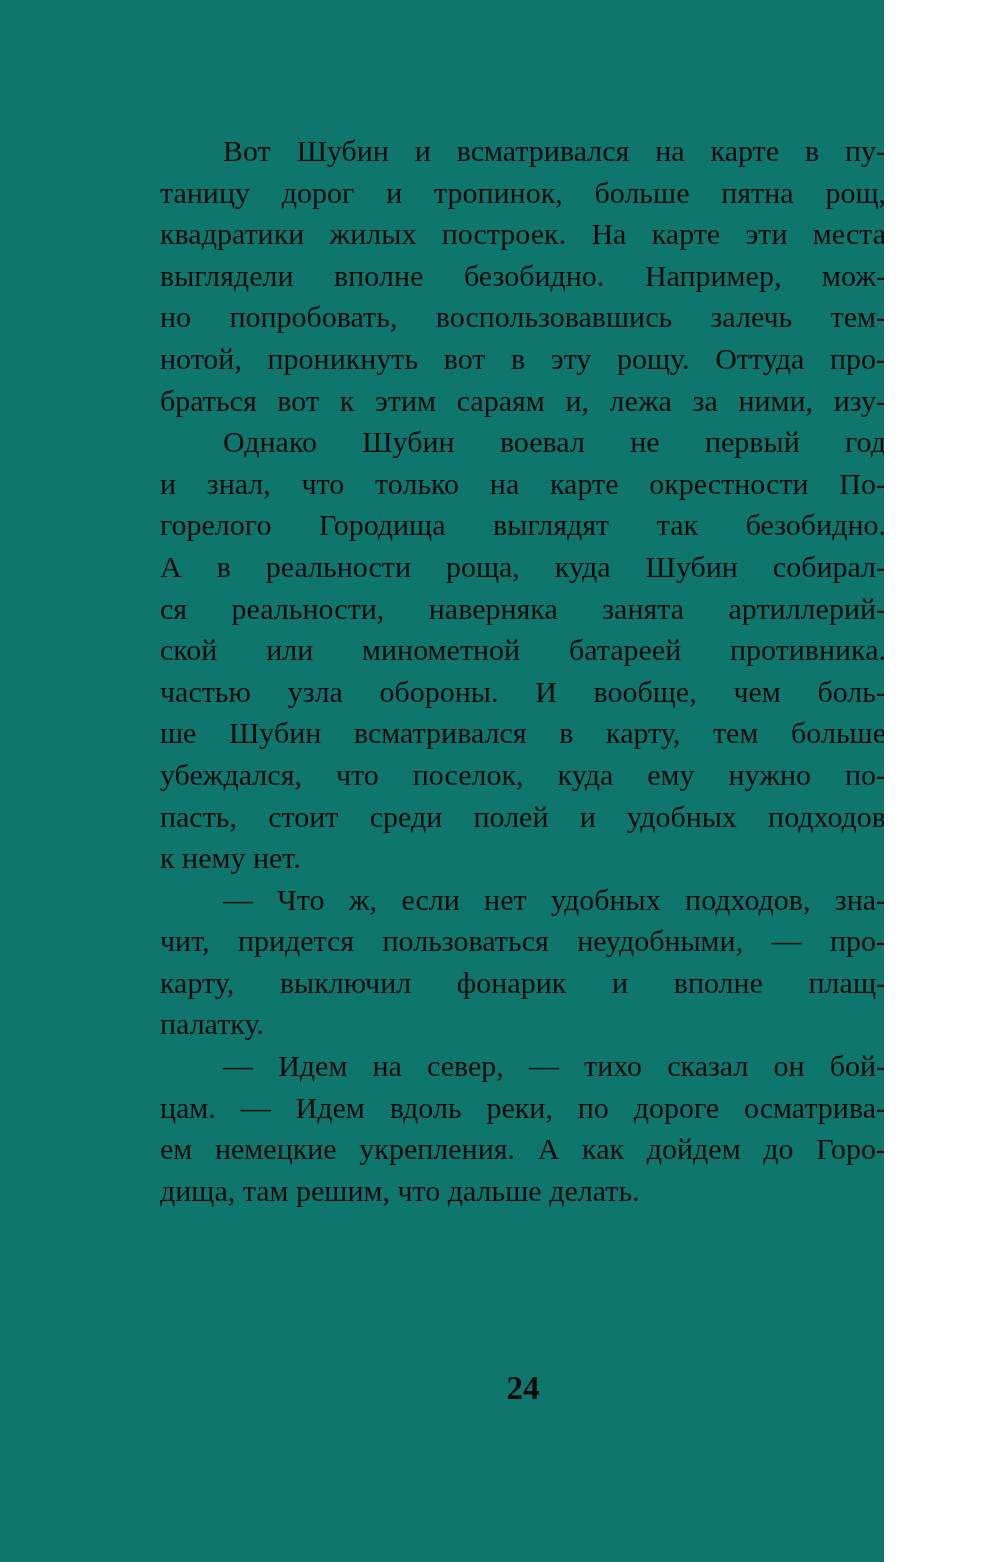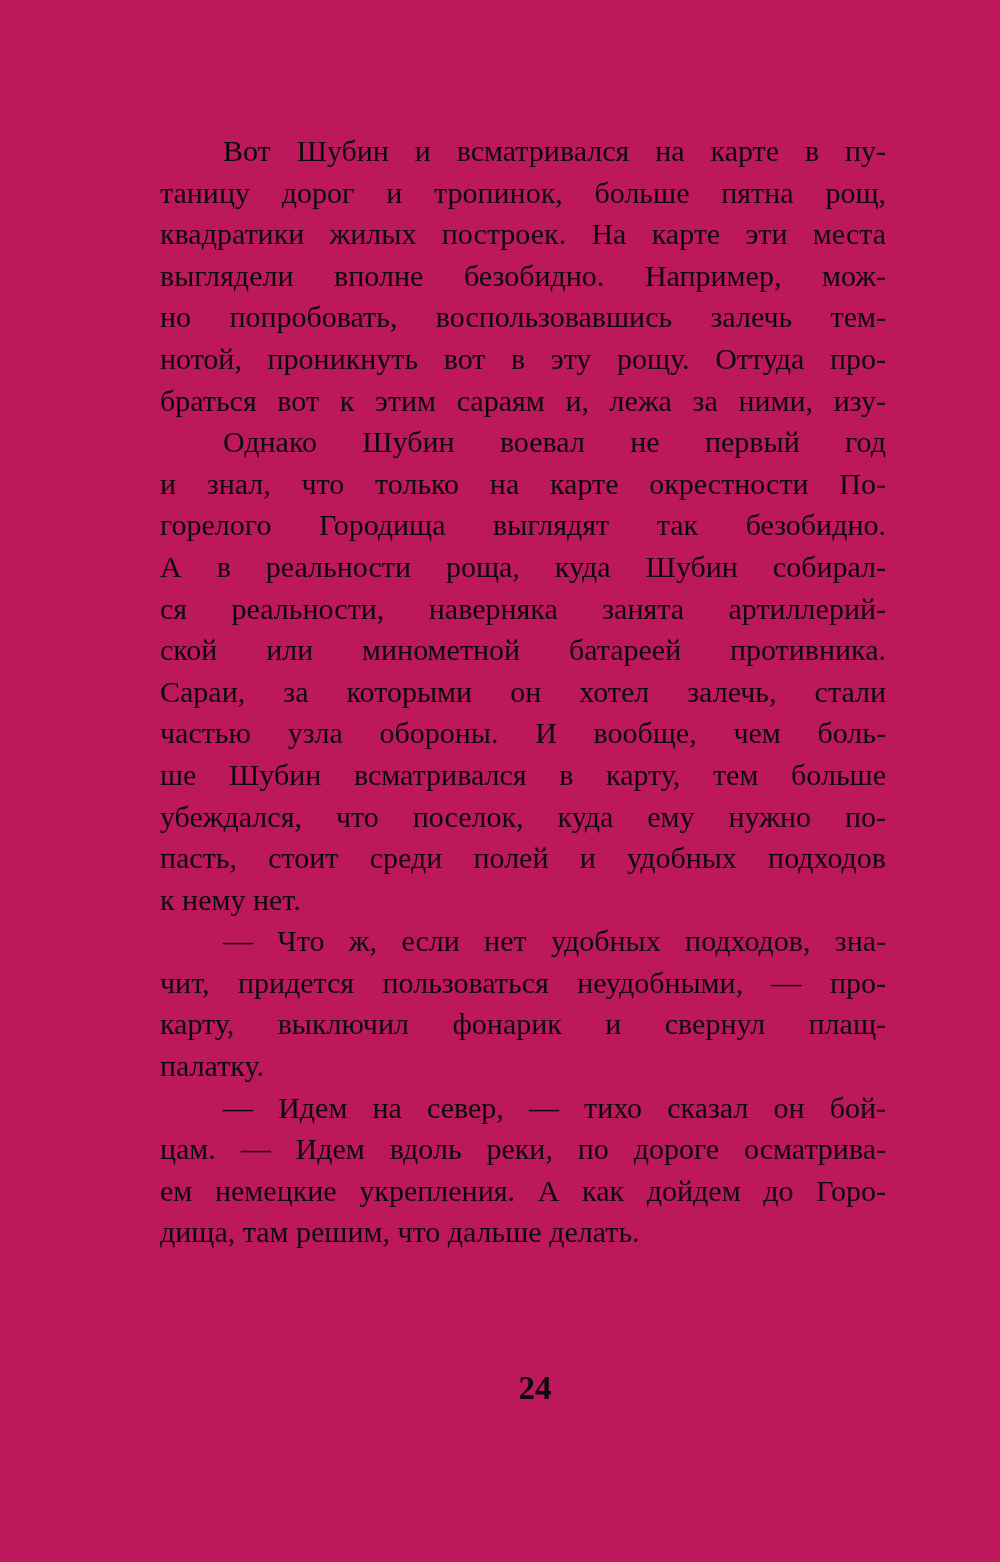--- a/index.html
+++ b/index.html
@@ -2,23 +2,23 @@
 <html><head>
 <meta charset="utf-8">
 <style>
   html, body {
     margin: 0;
     padding: 0;
     background: #ffffff;
   }
   .page {
     position: relative;
-    width: 1000px;
+    width: 884px;
     height: 1562px;
-    background: #be185d;
+    background: #0f766e;
     overflow: hidden;
     font-family: "Liberation Serif", "DejaVu Serif", serif;
     color: #0b0b0b;
   }
   .text-block {
     position: absolute;
     left: 160px;
     top: 130px;
     width: 726px;
     font-size: 30px;
@@ -39,21 +39,21 @@
   }
   .line.first {
     padding-left: 63px;
   }
   .line.last {
     text-align-last: left;
     -moz-text-align-last: left;
   }
   .page-number {
     position: absolute;
-    left: 172px;
+    left: 160px;
     top: 1368px;
     width: 726px;
     text-align: center;
     font-size: 33px;
     font-weight: bold;
     line-height: 41px;
     color: #0b0b0b;
   }
 </style>
 </head>
@@ -70,31 +70,30 @@
         <div class="line">нотой, проникнуть вот в эту рощу. Оттуда про-</div>
         <div class="line">браться вот к этим сараям и, лежа за ними, изу-</div>
       </div>
       <div class="paragraph">
         <div class="line first">Однако Шубин воевал не первый год</div>
         <div class="line">и знал, что только на карте окрестности По-</div>
         <div class="line">горелого Городища выглядят так безобидно.</div>
         <div class="line">А в реальности роща, куда Шубин собирал-</div>
         <div class="line">ся реальности, наверняка занята артиллерий-</div>
         <div class="line">ской или минометной батареей противника.</div>
-        <div class="line">Сараи, за которыми он хотел залечь, стали</div>
         <div class="line">частью узла обороны. И вообще, чем боль-</div>
         <div class="line">ше Шубин всматривался в карту, тем больше</div>
         <div class="line">убеждался, что поселок, куда ему нужно по-</div>
         <div class="line">пасть, стоит среди полей и удобных подходов</div>
         <div class="line last">к нему нет.</div>
       </div>
       <div class="paragraph">
         <div class="line first">— Что ж, если нет удобных подходов, зна-</div>
         <div class="line">чит, придется пользоваться неудобными, — про-</div>
-        <div class="line">карту, выключил фонарик и свернул плащ-</div>
+        <div class="line">карту, выключил фонарик и вполне плащ-</div>
         <div class="line last">палатку.</div>
       </div>
       <div class="paragraph">
         <div class="line first">— Идем на север, — тихо сказал он бой-</div>
         <div class="line">цам. — Идем вдоль реки, по дороге осматрива-</div>
         <div class="line">ем немецкие укрепления. А как дойдем до Горо-</div>
         <div class="line last">дища, там решим, что дальше делать.</div>
       </div>
     </div>
   <div class="page-number">24</div>

